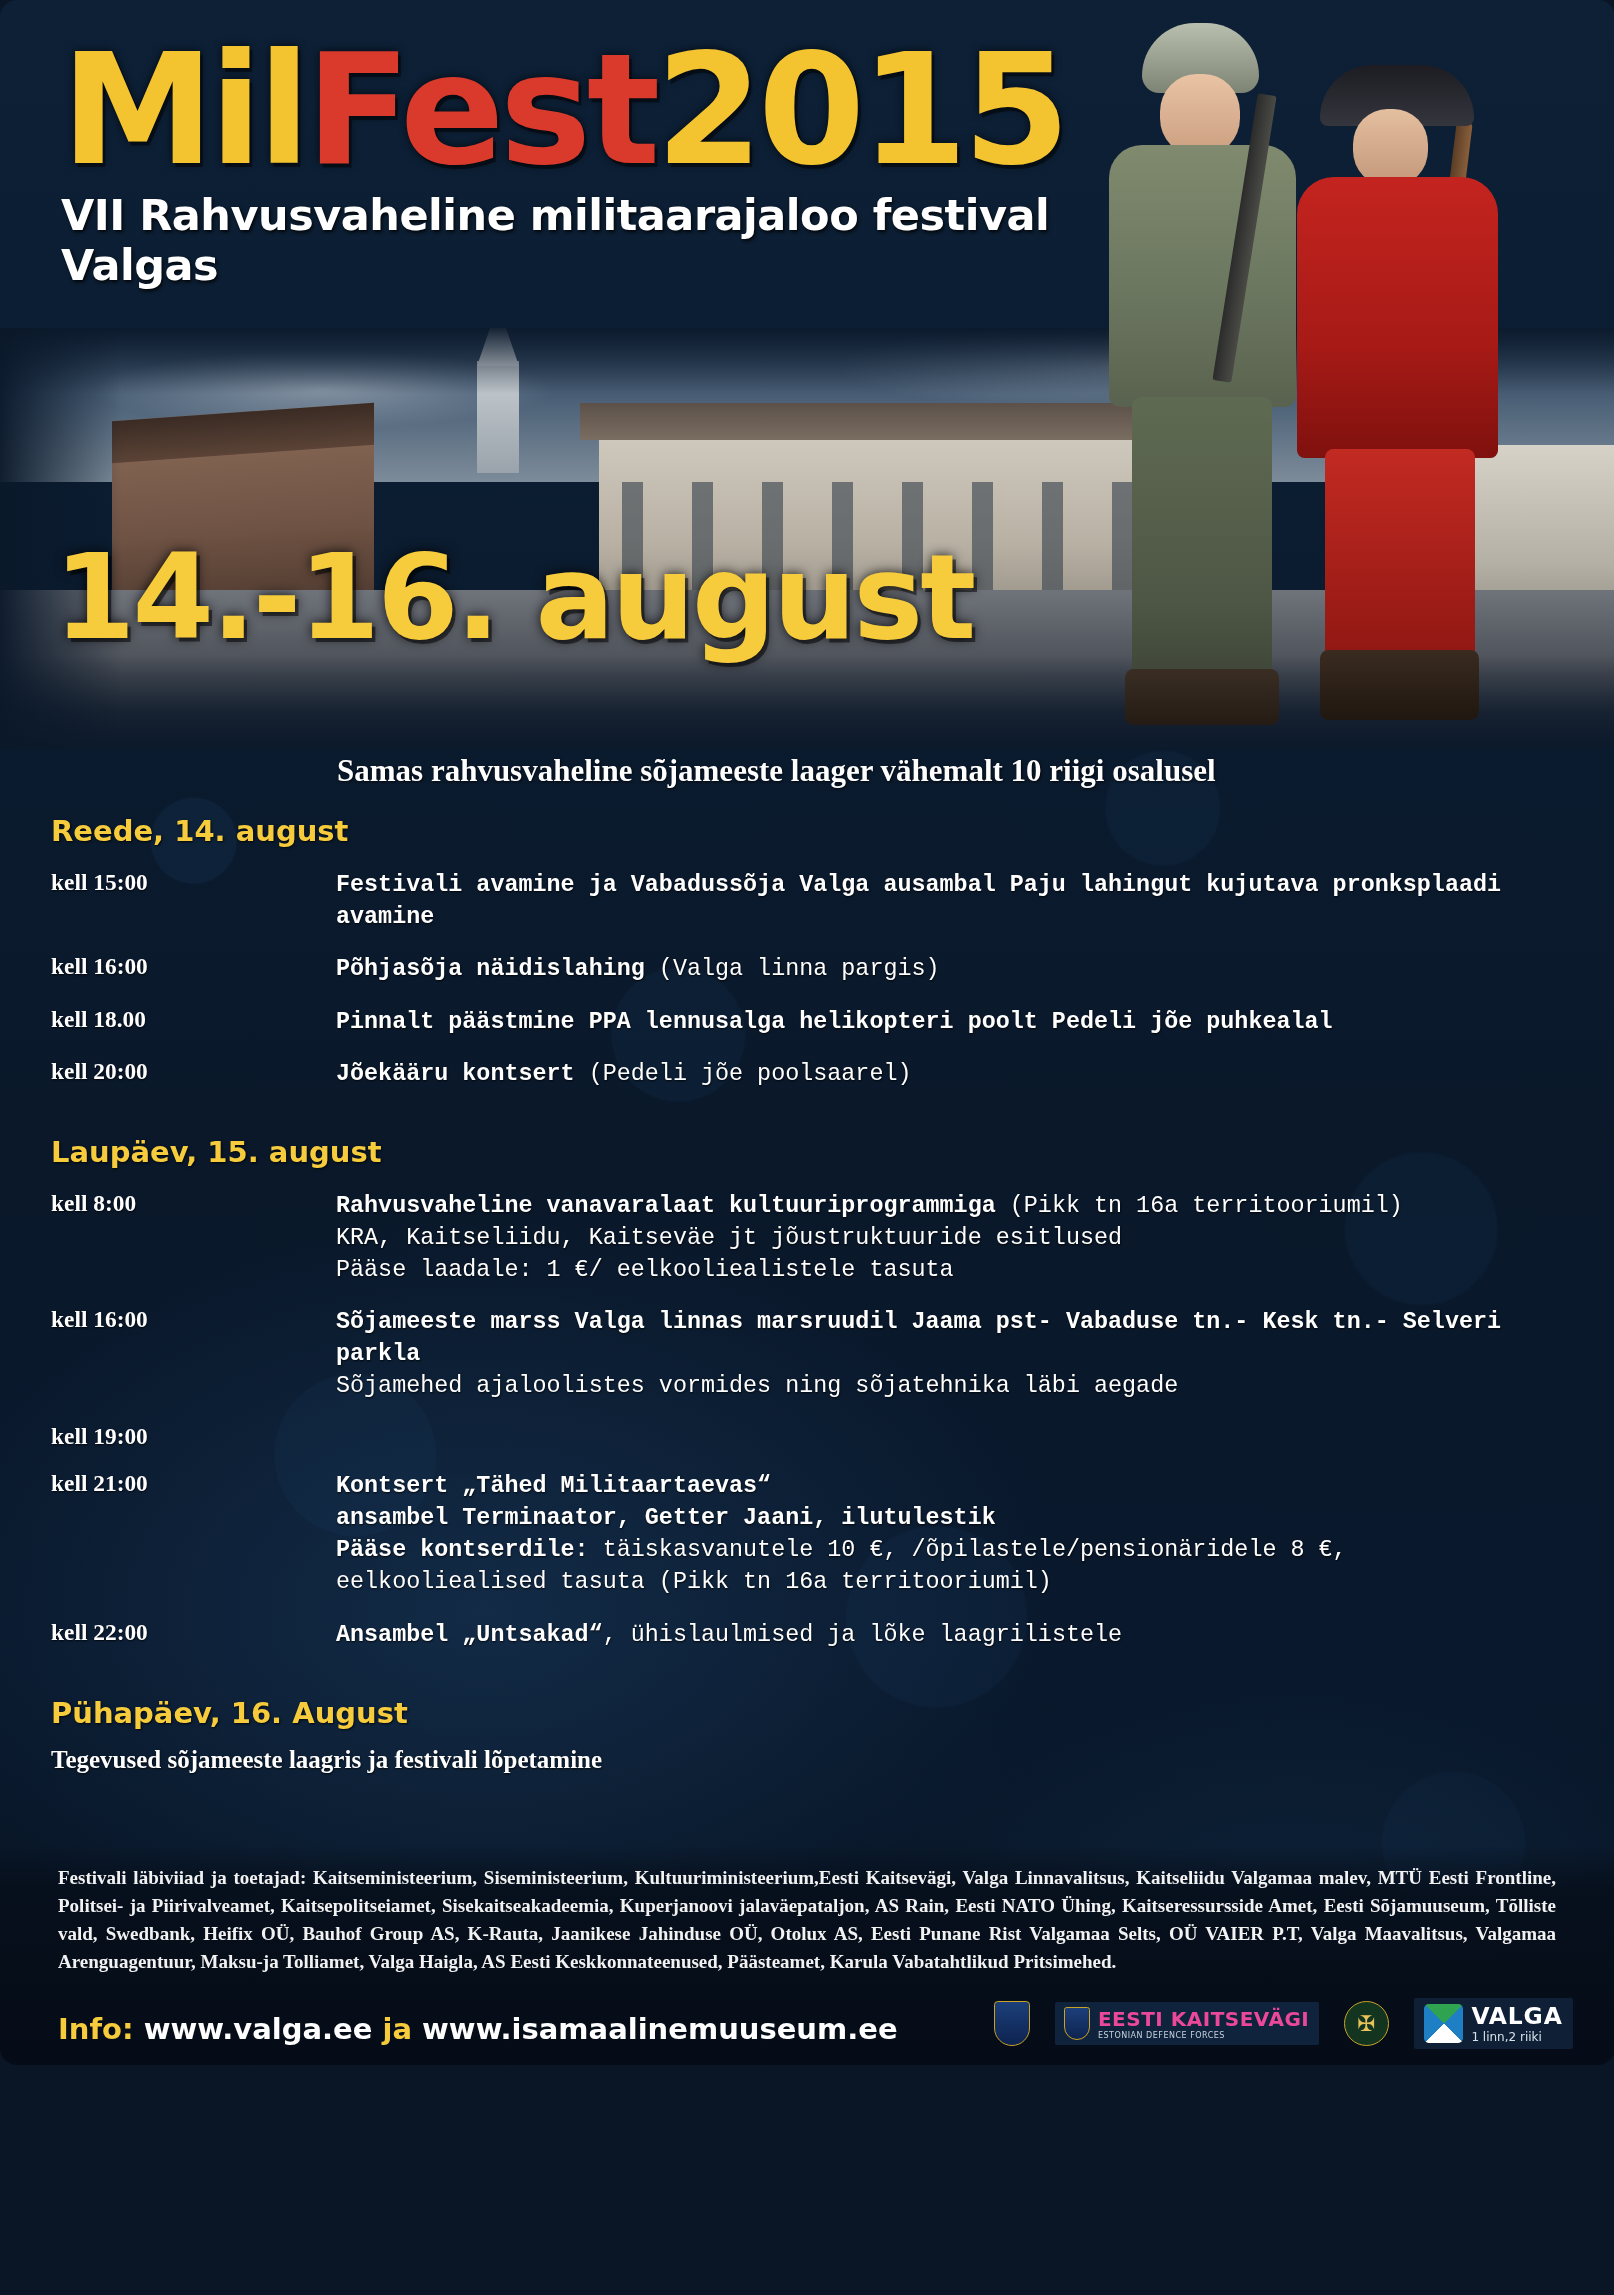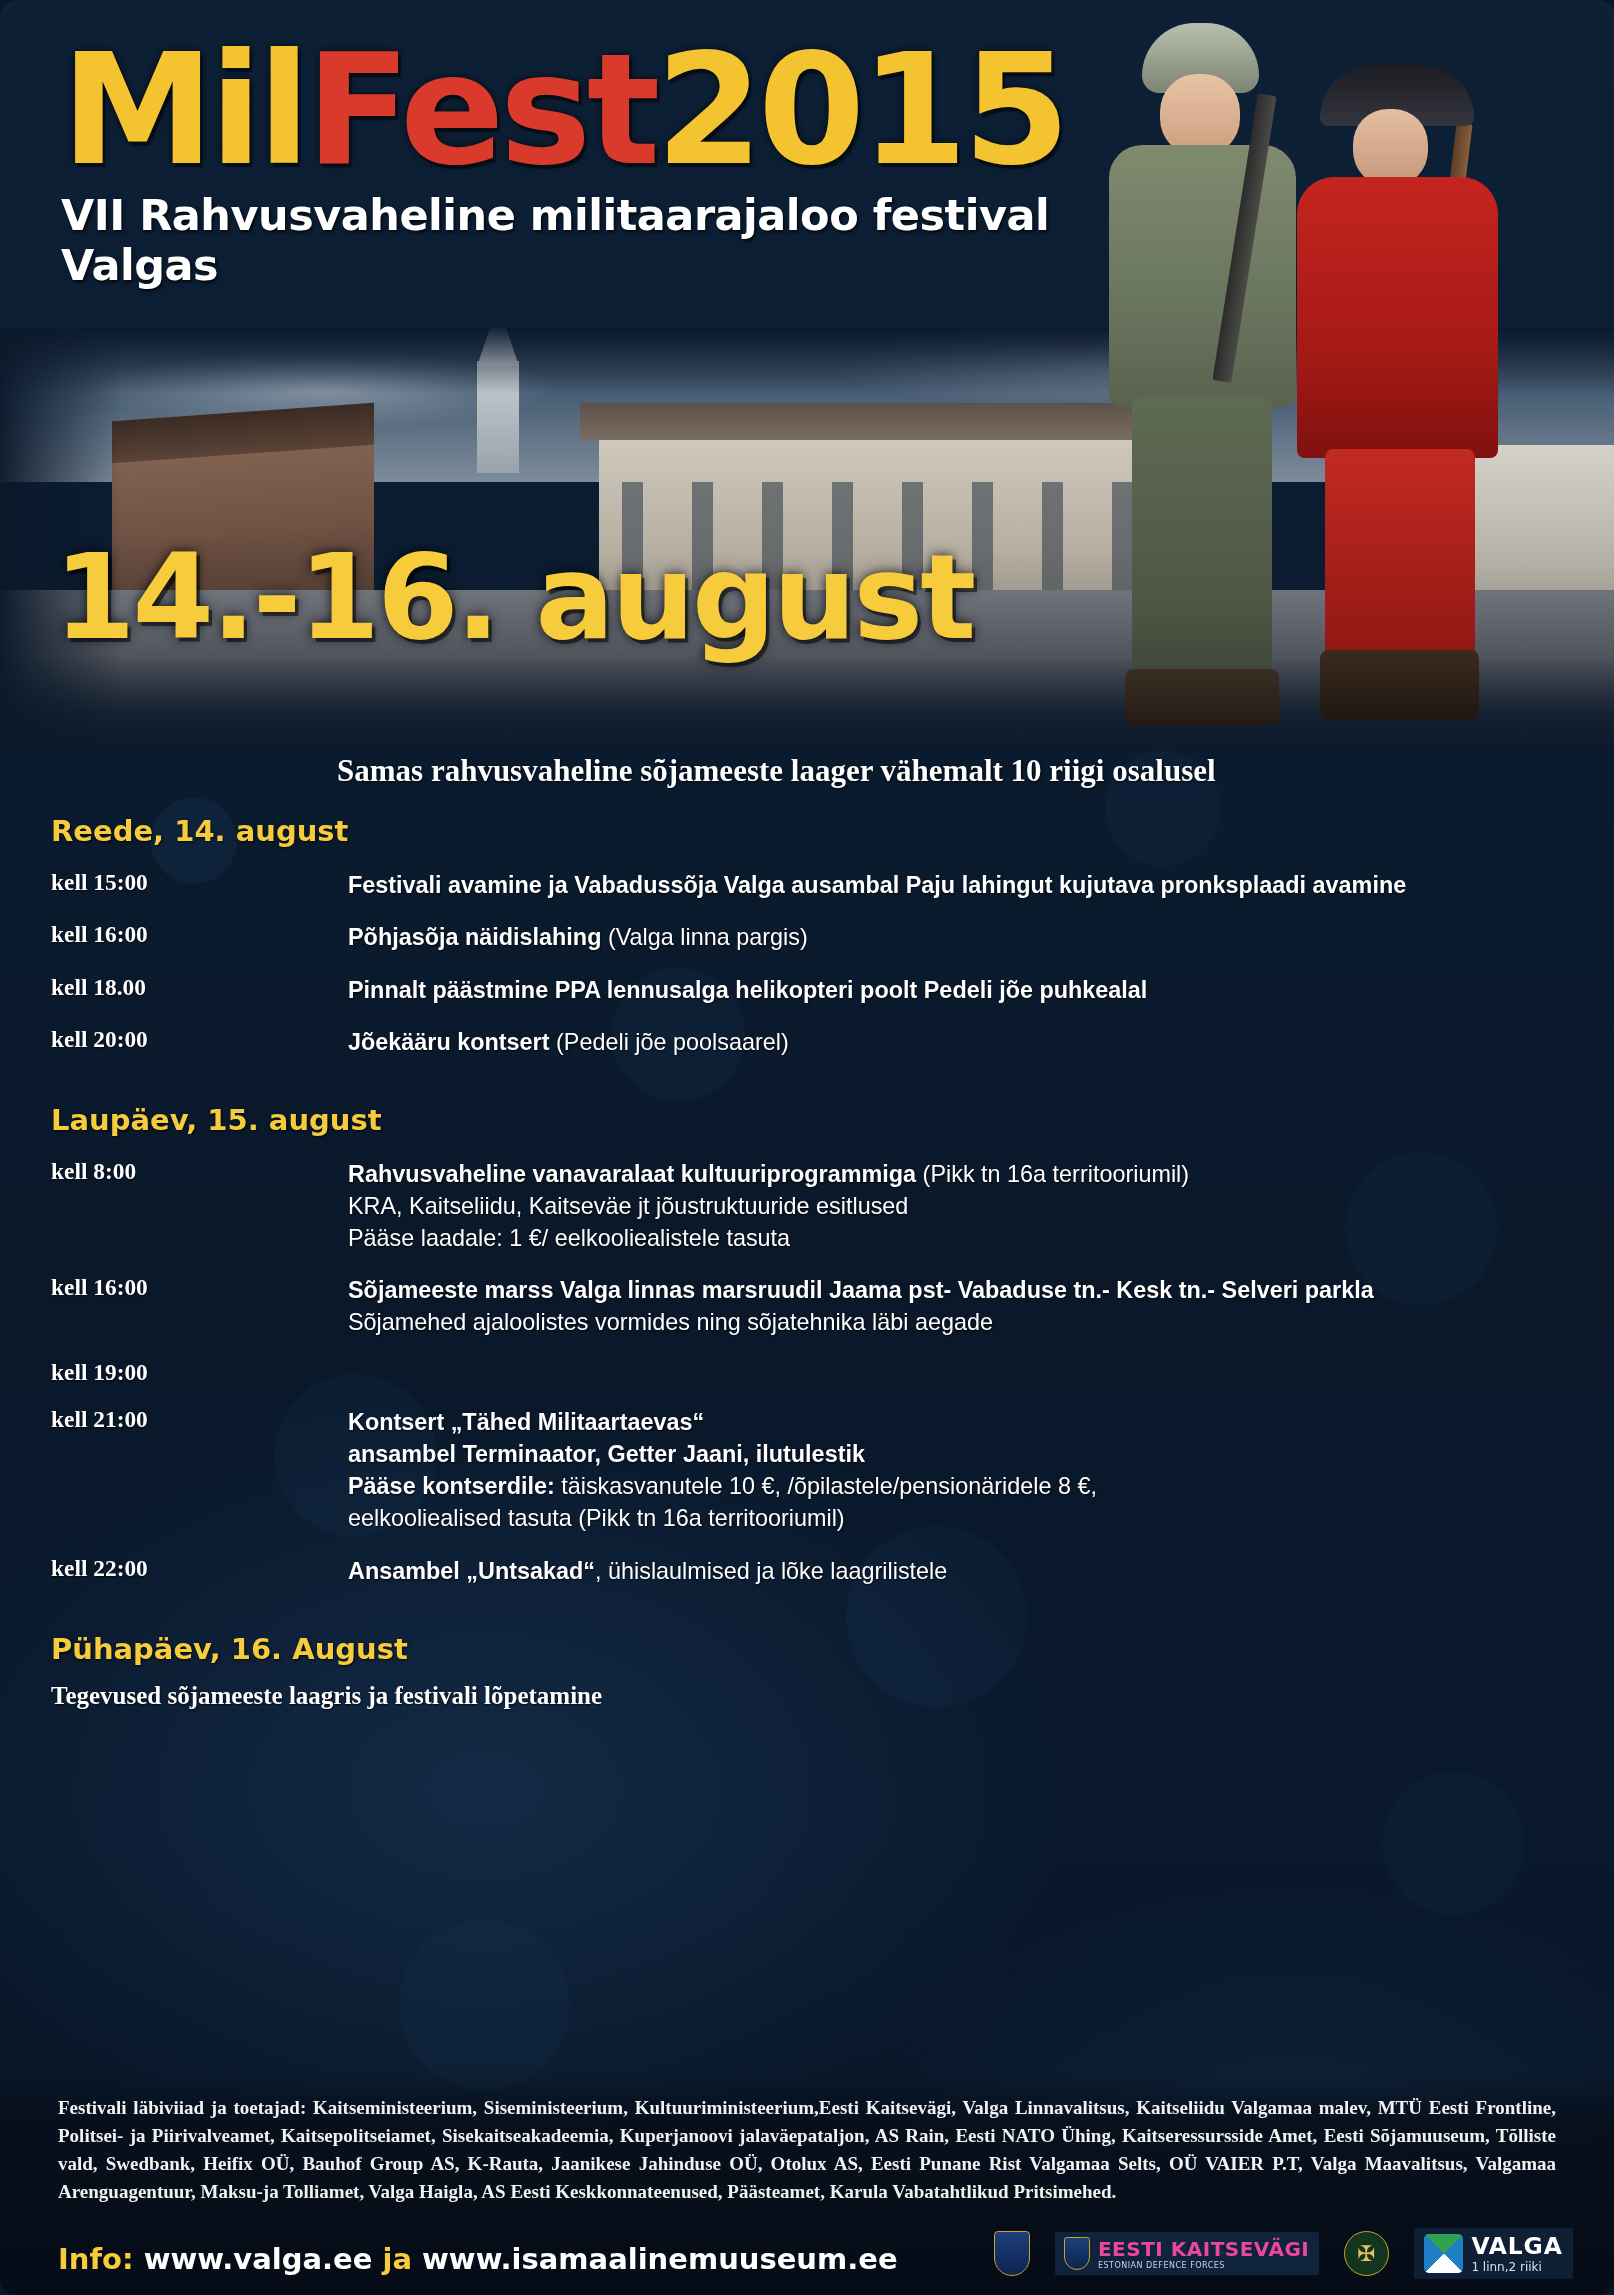--- a/index.html
+++ b/index.html
@@ -5,21 +5,21 @@
   * { box-sizing: border-box; margin: 0; padding: 0; }
   html, body {
     width: 1615px;
     height: 2295px;
     background: #0a1626;
     font-family: "Liberation Serif", serif;
   }
   .poster {
     position: relative;
     width: 1615px;
-    height: 2295px;
+    height: 2065px;
     overflow: hidden;
     background:
       radial-gradient(ellipse 842px 562px at 30% 78%, rgba(26,58,92,0.55) 0%, rgba(10,22,38,0) 70%),
       radial-gradient(ellipse 655px 421px at 80% 95%, rgba(22,50,80,0.45) 0%, rgba(10,22,38,0) 72%),
       linear-gradient(180deg, #0d2036 0%, #0b1c30 28%, #0a182a 55%, #09182c 80%, #081524 100%);
     border-radius: 17px;
   }
   
   .texture {
     position: absolute;
@@ -225,25 +225,24 @@
     flex: 0 0 285px;
     font-family: "Liberation Serif", serif;
     font-weight: bold;
     font-size: 23.4px;
     color:#ffffff;
     padding-left: 0px;
     text-shadow: 0.5px 0.9px 1.9px rgba(0,0,0,.8);
   }
   .desc { flex:1; color:#ffffff; }
   .desc .ln {
-    font-family: Liberation Sans, sans-serif;
+    font-family: Liberation Mono, monospace;
     font-size: 23.4px;
     line-height: 32px;
     text-shadow: 0.5px 0.9px 1.9px rgba(0,0,0,.8);
-    margin-left: 12px;
   }
   .desc .ln b { font-weight: bold; }
   .gap-lg { height: 40px; }
   .sunday-note {
     font-family: Liberation Serif, serif;
     font-weight: bold;
     font-size: 25px;
     color:#ffffff;
     margin-top: 16px;
     text-shadow: 0.5px 0.9px 1.9px rgba(0,0,0,.8);

